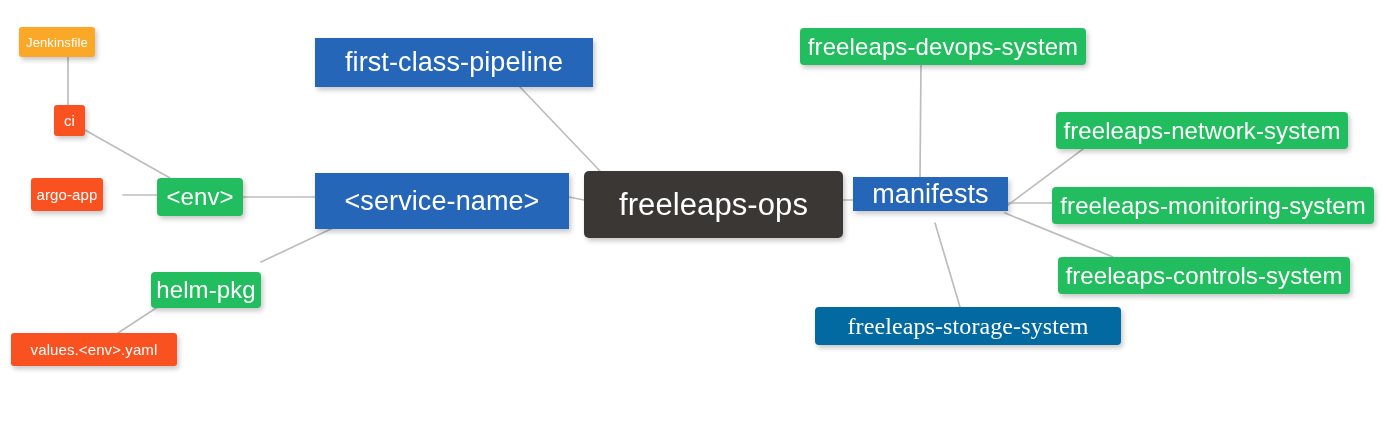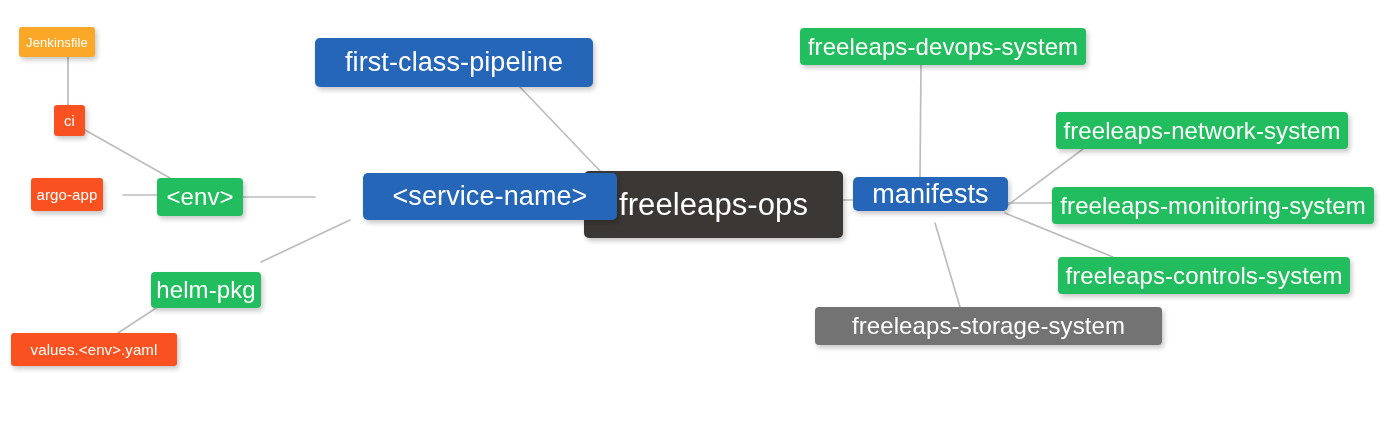--- a/index.html
+++ b/index.html
@@ -40,21 +40,21 @@
     cursor: pointer;
   }
   
   .tier-root {
     font-size: 31px;
     border-radius: 5px;
     padding: 0 8px;
   }
   .tier-l1 {
     font-size: 27px;
-    border-radius: 5px;
+    border-radius: 0;
     padding: 0 18px;
   }
   .tier-l2 {
     font-size: 24px;
     padding: 0 12px;
   }
   .tier-l3 {
     font-size: 15px;
     padding: 0 9px;
     border-radius: 3px;
@@ -80,28 +80,28 @@
       <line x1="68" y1="105" x2="68" y2="57" stroke="#bdbdbd" stroke-width="1.7" stroke-linecap="round"></line>
       <line x1="176" y1="295" x2="118" y2="333" stroke="#bdbdbd" stroke-width="1.7" stroke-linecap="round"></line>
       <line x1="920" y1="177" x2="921" y2="65" stroke="#bdbdbd" stroke-width="1.7" stroke-linecap="round"></line>
       <line x1="1008" y1="205" x2="1083" y2="149" stroke="#bdbdbd" stroke-width="1.7" stroke-linecap="round"></line>
       <line x1="1008" y1="203" x2="1052" y2="203" stroke="#bdbdbd" stroke-width="1.7" stroke-linecap="round"></line>
       <line x1="1005" y1="213" x2="1113" y2="257" stroke="#bdbdbd" stroke-width="1.7" stroke-linecap="round"></line>
       <line x1="935" y1="223" x2="960" y2="307" stroke="#bdbdbd" stroke-width="1.7" stroke-linecap="round"></line>
     </svg>
   <div id="node-layer">
       <div class="node tier-root" style="left: 584px; top: 171px; width: 259px; height: 67px; background: rgb(59, 55, 53);">freeleaps-ops</div>
-      <div class="node tier-l1" style="left: 315px; top: 173px; width: 254px; height: 47px; background: rgb(37, 102, 184); margin-left: 48px;">&lt;service-name&gt;</div>
+      <div class="node tier-l1" style="left: 315px; top: 173px; width: 254px; height: 56px; background: rgb(37, 102, 184);">&lt;service-name&gt;</div>
       <div class="node tier-l1" style="left: 853px; top: 177px; width: 155px; height: 34px; background: rgb(37, 102, 184);">manifests</div>
       <div class="node tier-l1" style="left: 315px; top: 38px; width: 278px; height: 49px; background: rgb(37, 102, 184);">first-class-pipeline</div>
       <div class="node tier-l2" style="left: 157px; top: 178px; width: 86px; height: 38px; background: rgb(34, 189, 94);">&lt;env&gt;</div>
       <div class="node tier-l2" style="left: 151px; top: 272px; width: 110px; height: 36px; background: rgb(34, 189, 94);">helm-pkg</div>
       <div class="node tier-l3" style="left: 54px; top: 105px; width: 31px; height: 31px; background: rgb(249, 81, 31);">ci</div>
       <div class="node tier-l4" style="left: 19px; top: 27px; width: 76px; height: 30px; background: rgb(251, 168, 40);">Jenkinsfile</div>
       <div class="node tier-l3" style="left: 31px; top: 178px; width: 72px; height: 33px; background: rgb(249, 81, 31);">argo-app</div>
       <div class="node tier-l3" style="left: 11px; top: 333px; width: 166px; height: 33px; background: rgb(249, 81, 31);">values.&lt;env&gt;.yaml</div>
       <div class="node tier-l2" style="left: 800px; top: 28px; width: 286px; height: 37px; background: rgb(34, 189, 94);">freeleaps-devops-system</div>
       <div class="node tier-l2" style="left: 1056px; top: 112px; width: 292px; height: 37px; background: rgb(34, 189, 94);">freeleaps-network-system</div>
       <div class="node tier-l2" style="left: 1052px; top: 187px; width: 322px; height: 37px; background: rgb(34, 189, 94);">freeleaps-monitoring-system</div>
       <div class="node tier-l2" style="left: 1058px; top: 257px; width: 292px; height: 37px; background: rgb(34, 189, 94);">freeleaps-controls-system</div>
-      <div class="node tier-l2" style="left: 815px; top: 307px; width: 347px; height: 38px; background: #737373;">freeleaps-storage-system</div>
+      <div class="node tier-l2" style="left: 815px; top: 307px; width: 306px; height: 38px; background: #0369a1; font-family: Liberation Serif, serif;">freeleaps-storage-system</div>
     </div>
 </div>
 
 </body></html>

